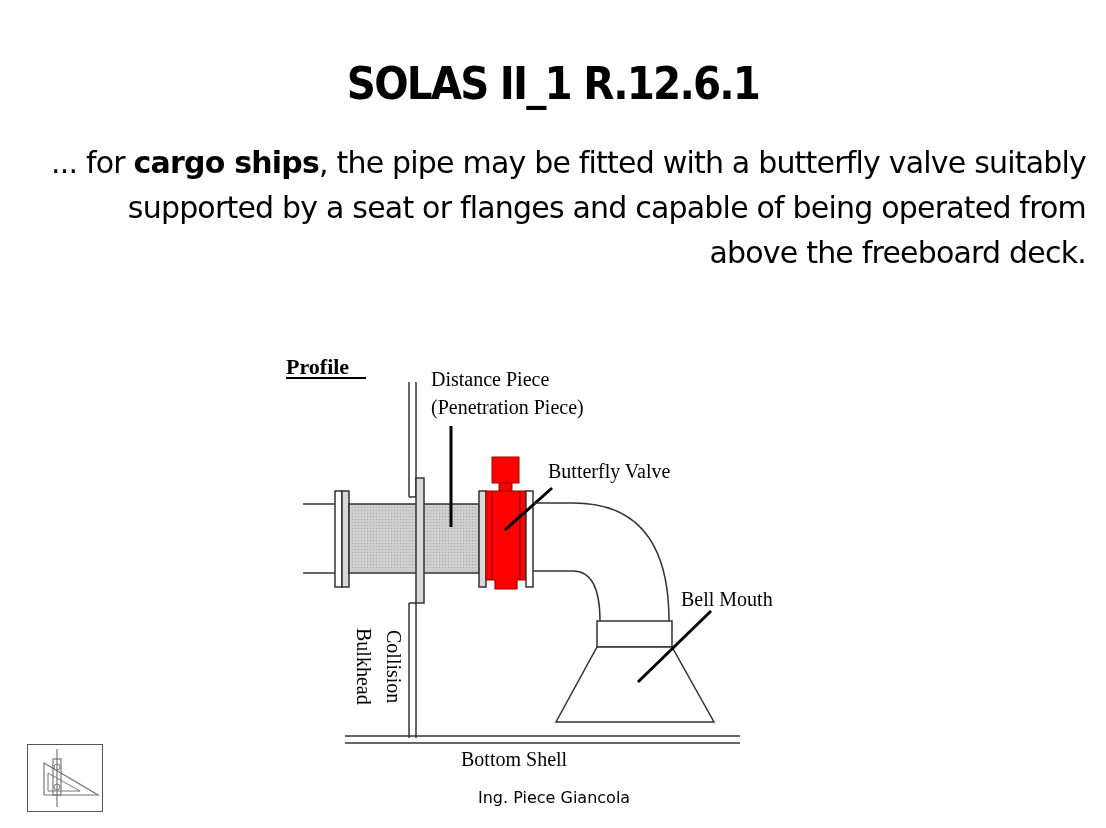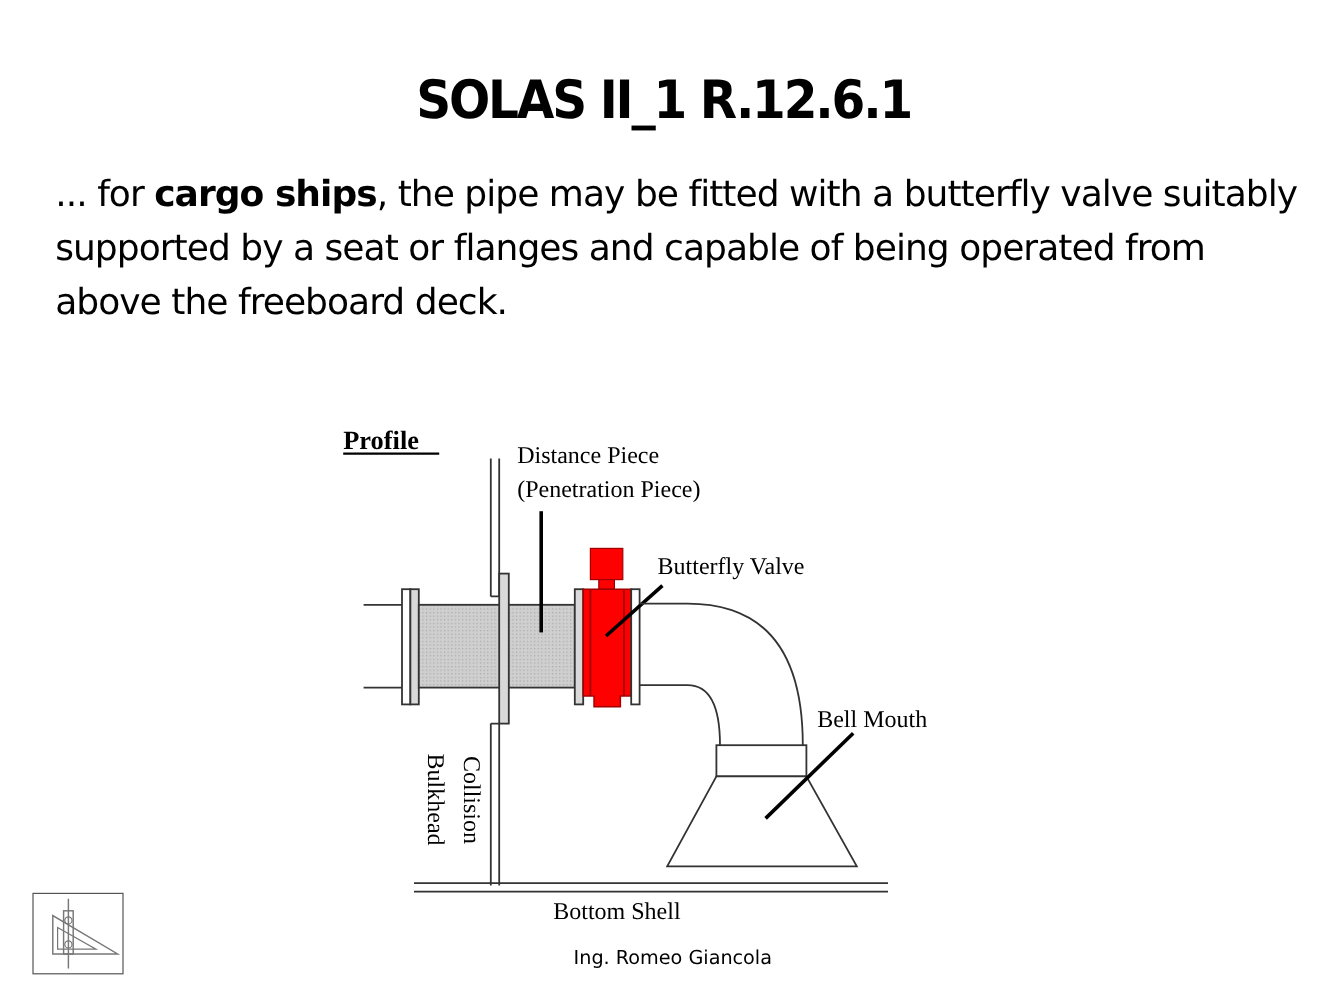--- a/index.html
+++ b/index.html
@@ -1,18 +1,18 @@
 <!DOCTYPE html>
 <html><head>
   <meta charset="utf-8">
   <style>
     html, body { margin:0; padding:0; background:#ffffff; }
     body { width:1106px; height:828px; position:relative; overflow:hidden; font-family:"Liberation Sans", sans-serif; color:#000; }
     .title { position:absolute; left:0; top:58px; width:1106px; text-align:center; font-family:"DejaVu Sans", sans-serif; font-weight:bold; font-size:44px; letter-spacing:-2px; transform:scaleX(0.92); }
-    .body-text { position:absolute; left:46px; top:140px; width:1040px; font-family:"DejaVu Sans", sans-serif; font-size:30px; line-height:45px; letter-spacing:-0.8px; }
+    .body-text { position:absolute; left:46px; top:140px; width:1040px; font-family:"DejaVu Sans", sans-serif; font-size:30px; line-height:45px; letter-spacing:-0.8px;text-align:right; }
     .body-text b { font-weight:bold; }
     .diagram { position:absolute; left:283px; top:345px; }
     .serif { font-family:"Liberation Serif", serif; }
     .footer-author { position:absolute; left:478px; top:788px; font-family:"DejaVu Sans", sans-serif; font-size:16px; }
     .footer-page { position:absolute; left:1030px; top:832px; font-family:Liberation Serif, serif; font-size:16px; }
     .logo { position:absolute; left:27px; top:744px; width:76px; height:68px; border:1px solid #555; box-sizing:border-box; }
   </style>
 </head>
 <body>
 
@@ -103,14 +103,14 @@
   <svg width="74" height="66" viewBox="0 0 74 66">
     <polygon points="16,18 16,50 70,50" fill="none" stroke="#777" stroke-width="1.2"></polygon>
     <polygon points="20,28 20,46 52,46" fill="none" stroke="#777" stroke-width="1"></polygon>
     <line x1="29" y1="4" x2="29" y2="62" stroke="#777" stroke-width="1.2"></line>
     <rect x="25" y="14" width="8" height="36" fill="none" stroke="#777" stroke-width="1.2"></rect>
     <circle cx="29" cy="22" r="3" fill="none" stroke="#777" stroke-width="1"></circle>
     <circle cx="29" cy="42" r="3" fill="none" stroke="#777" stroke-width="1"></circle>
   </svg>
 </div>
 
-<div class="footer-author">Ing. Romeo Giancola</div>
+<div class="footer-author">Ing. Piece Giancola</div>
 <div class="footer-page">11</div>
 
 </body></html>

